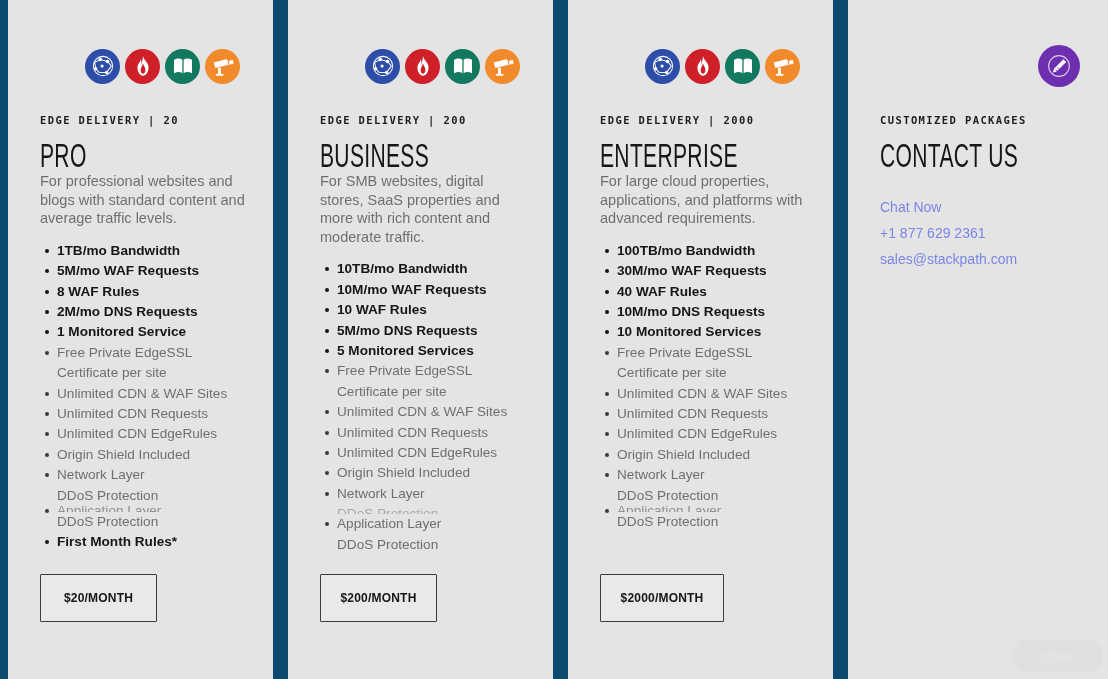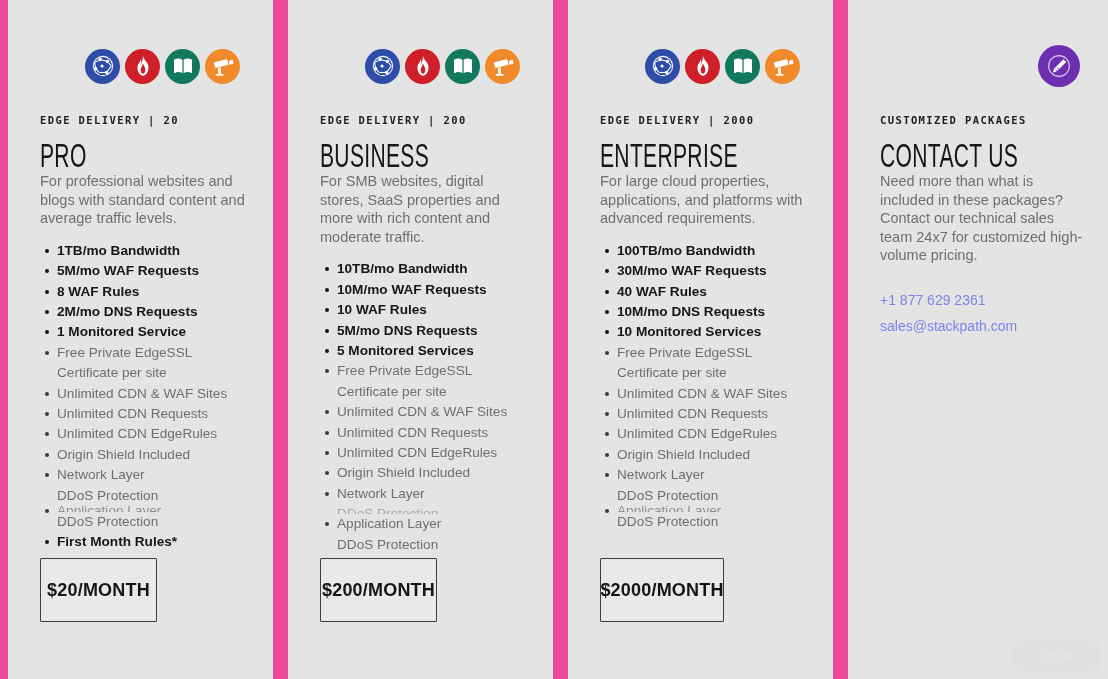--- a/index.html
+++ b/index.html
@@ -15,21 +15,21 @@
     -webkit-font-smoothing: antialiased;
   }
 
   #pricing-grid {
     display: flex;
     width: 1108px;
     height: 679px;
     gap: 15px;
     padding: 0 0 0 8px;
     box-sizing: border-box;
-    background: #ec4899;
+    background: #0c4a6e;
   }
 
   .plan-card {
     background: #e4e4e4;
     width: 265px;
     height: 679px;
     box-sizing: border-box;
     padding: 0 0 0 0;
     position: relative;
     flex: 0 0 265px;
@@ -167,26 +167,26 @@
     overflow: hidden;
     opacity: 0.5;
   }
 
   
   .price-btn {
     position: absolute;
     left: 32px;
     bottom: 57px;
     width: 117px;
-    height: 64px;
+    height: 48px;
     background: #e9e9e9;
     border: 1.6px solid #3d3d3d;
     border-radius: 1px;
     color: #161616;
-    font-size: 18px;
+    font-size: 12px;
     font-weight: bold;
     letter-spacing: 0.2px;
     display: flex;
     align-items: center;
     justify-content: center;
     cursor: pointer;
     font-family: "Liberation Sans", sans-serif;
     padding: 0;
   }
   .price-btn.wide { width: 124px; }
@@ -408,21 +408,21 @@
             <svg width="24" height="24" viewBox="0 0 26 26">
               <circle cx="13" cy="13" r="11.2" fill="none" stroke="#ffffff" stroke-width="1.2" opacity="0.75"></circle>
               <path d="M17.8 5.6 L20.8 8.6 L10.6 18.8 L6.4 20.4 L7.6 16 Z" fill="#fff"></path>
               <path d="M9.1 16.6 L12.1 19.6" stroke="#6d2fb0" stroke-width="0.9"></path>
               <path d="M11.1 14.6 L14.1 17.6" stroke="#6d2fb0" stroke-width="0.9"></path>
             </svg>
           </div>
         </div>
         <div class="eyebrow">CUSTOMIZED PACKAGES</div>
         <div class="plan-title">CONTACT US</div>
-        <div class="plan-desc" style="max-width: 214px;">Need more than what is included in these packages? Contact our technical sales team 24x7 for customized high-volume pricing.</div>
         <div class="contact-links">
+          <a>Chat Now</a>
           <a>+1 877 629 2361</a>
           <a>sales@stackpath.com</a>
         </div>
         <div id="chat-widget-ghost">Chat</div>
       </div>
     </div>
   </div>
 
 </body></html>

